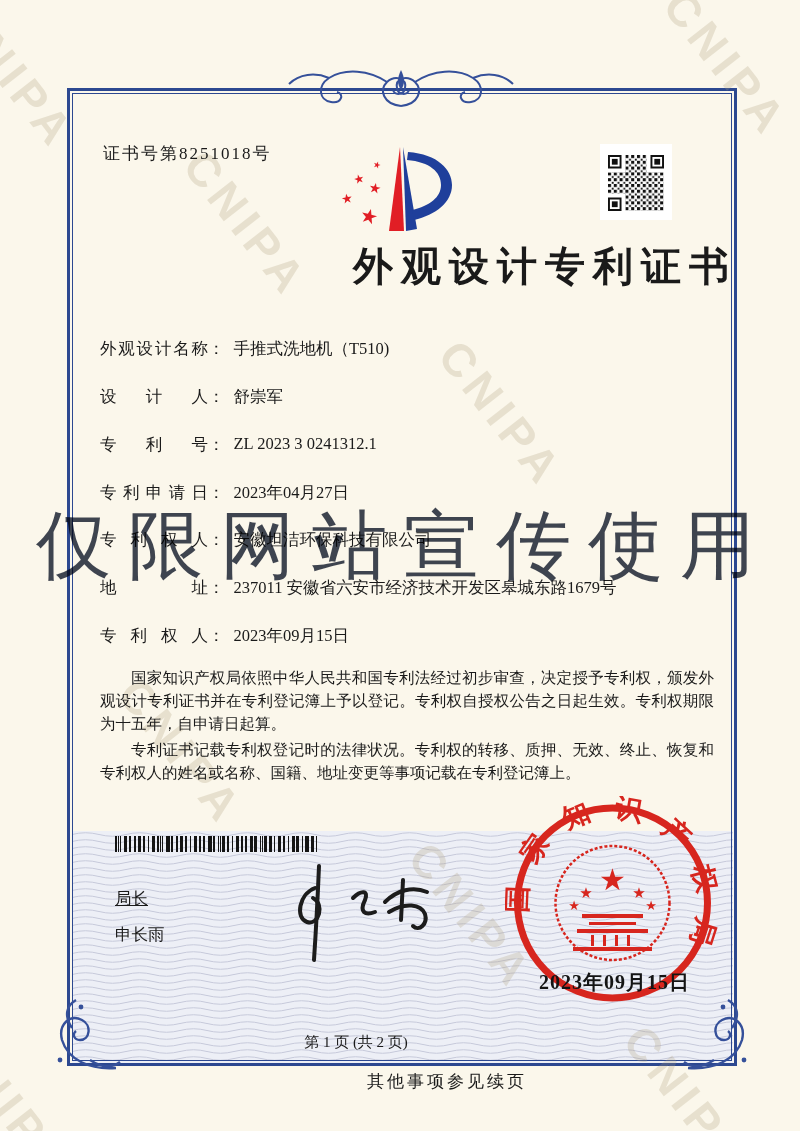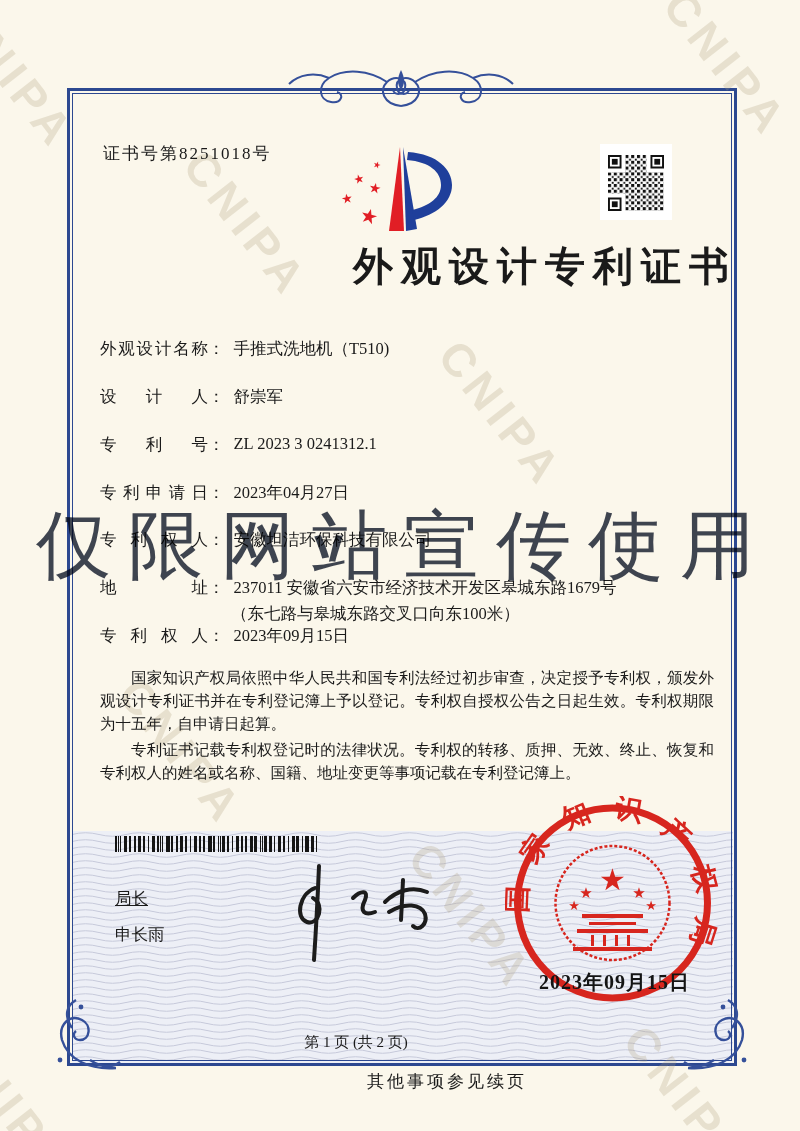--- a/index.html
+++ b/index.html
@@ -180,21 +180,20 @@
   <span class="flabel">专利号</span><span class="fcolon">：</span><span class="fvalue">ZL 2023 3 0241312.1</span>
 </div>
 <div class="frow" style="top:482px">
   <span class="flabel">专利申请日</span><span class="fcolon">：</span><span class="fvalue">2023年04月27日</span>
 </div>
 <div class="frow" style="top:529px">
   <span class="flabel">专利权人</span><span class="fcolon">：</span><span class="fvalue">安徽坦洁环保科技有限公司</span>
 </div>
 <div class="frow" style="top:577px">
   <span class="flabel">地址</span><span class="fcolon">：</span><span class="fvalue" style="max-width:505px">237011 安徽省六安市经济技术开发区皋城东路1679号</span>
-  <div class="fvalue2">（东七路与皋城东路交叉口向东100米）</div>
 </div>
 <div class="frow" style="top:625px">
   <span>
     <span class="flabel">专利权人</span><span class="fcolon">：</span><span class="fvalue">2023年09月15日</span>
   </span>
 </div>
 
 <div class="bodytext">
   <p>国家知识产权局依照中华人民共和国专利法经过初步审查，决定授予专利权，颁发外观设计专利证书并在专利登记簿上予以登记。专利权自授权公告之日起生效。专利权期限为十五年，自申请日起算。</p>
   <p>专利证书记载专利权登记时的法律状况。专利权的转移、质押、无效、终止、恢复和专利权人的姓名或名称、国籍、地址变更等事项记载在专利登记簿上。</p>

